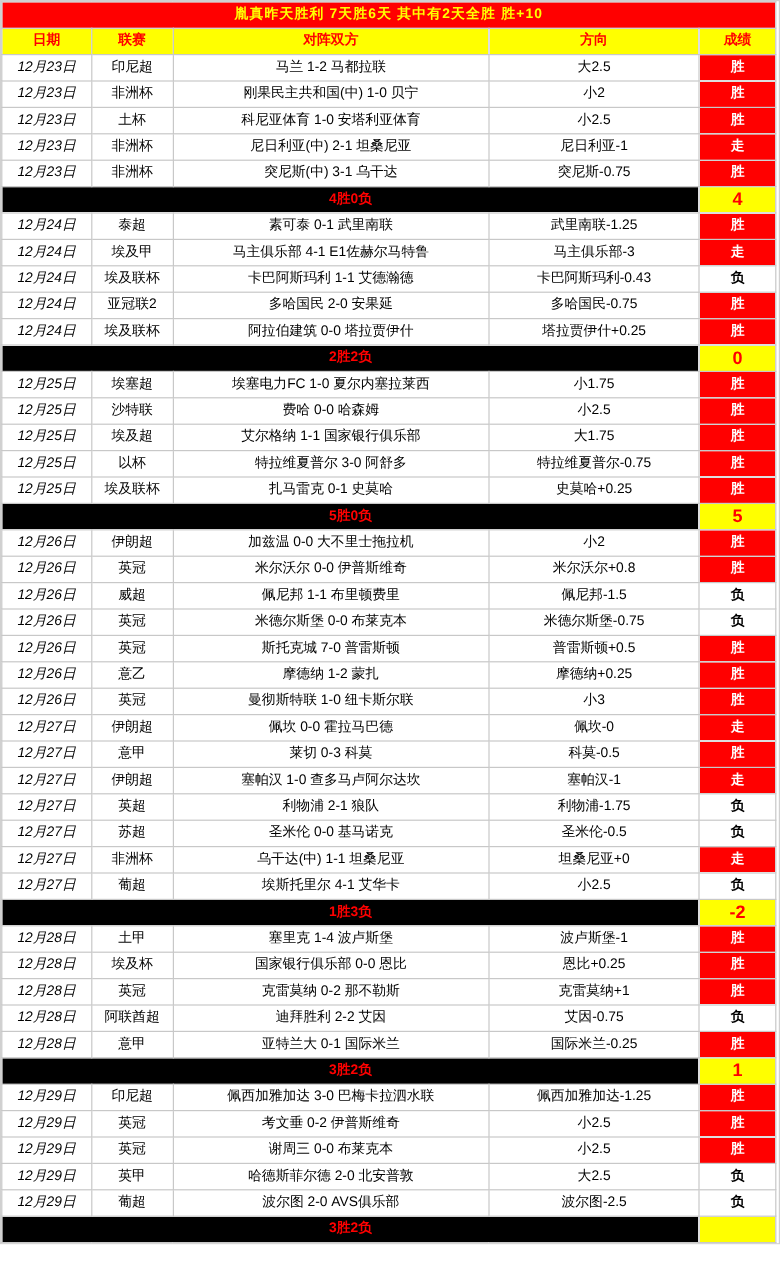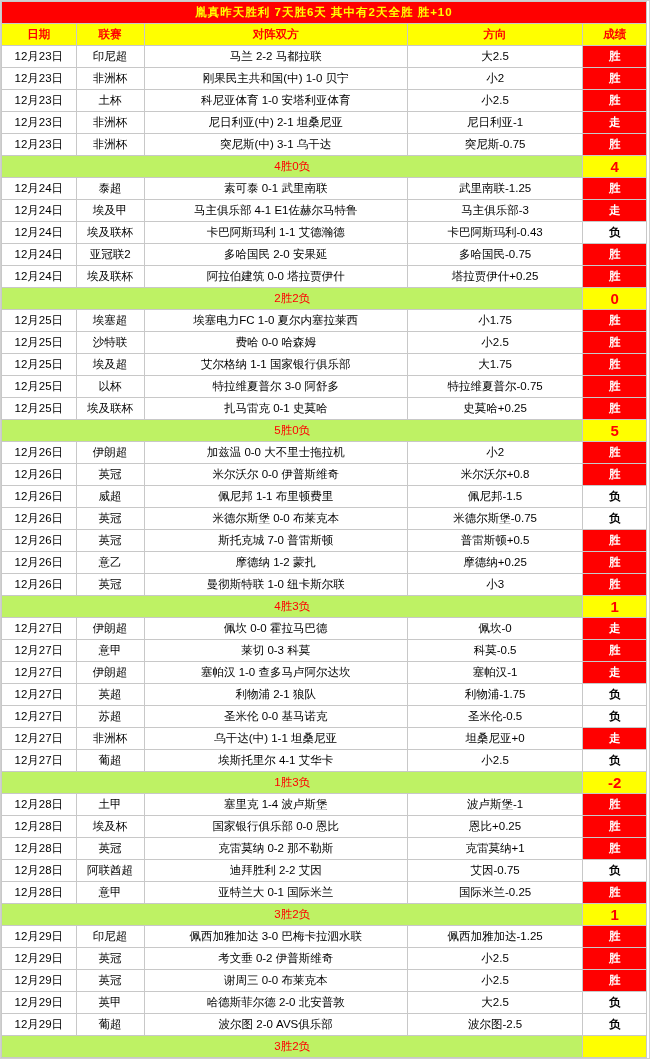--- a/index.html
+++ b/index.html
@@ -49,35 +49,35 @@
     font-size: 15px;
     height: 24px;
   }
   
   col.c-date   { width: 68px; }
   col.c-league { width: 62px; }
   col.c-match  { width: 240px; }
   col.c-dir    { width: 160px; }
   col.c-res    { width: 58px; }
 
-  td.date   { font-size: 11.5px; }
+  td.date   { font-size: 11.5px; font-style: italic; }
   td.league { font-size: 11.5px; }
   td.match  { font-size: 11.5px; }
   td.dir    { font-size: 11.5px; }
   td.res    { font-size: 11.5px; font-weight: bold; }
 
   td.res.win  { background: #ff0000; color: #ffffff; }
   td.res.lose { background: #ffffff; color: #000000; }
   td.res.draw { background: #ff0000; color: #ffffff; }
 
   
   .sum-row td {
-    background: #bef264;
+    background: #000000;
     color: #ff0000;
-    font-weight: normal;
+    font-weight: bold;
     font-size: 14.5px;
     height: 26px;
   }
   .sum-row td.sum-val {
     background: #ffff00;
     color: #ff0000;
     font-weight: bold;
     font-size: 15px;
   }
 </style>
@@ -100,21 +100,21 @@
       <tr class="head-row">
         <td>日期</td>
         <td>联赛</td>
         <td>对阵双方</td>
         <td>方向</td>
         <td>成绩</td>
       </tr>
     <tr>
           <td class="date">12月23日</td>
           <td class="league">印尼超</td>
-          <td class="match">马兰  2-2  马都拉联</td>
+          <td class="match">马兰  1-2  马都拉联</td>
           <td class="dir">大2.5</td>
           <td class="res win">胜</td>
         </tr>
         <tr>
           <td class="date">12月23日</td>
           <td class="league">非洲杯</td>
           <td class="match">刚果民主共和国(中)  1-0  贝宁</td>
           <td class="dir">小2</td>
           <td class="res win">胜</td>
         </tr>
@@ -263,24 +263,20 @@
           <td class="dir">摩德纳+0.25</td>
           <td class="res win">胜</td>
         </tr>
         <tr>
           <td class="date">12月26日</td>
           <td class="league">英冠</td>
           <td class="match">曼彻斯特联  1-0  纽卡斯尔联</td>
           <td class="dir">小3</td>
           <td class="res win">胜</td>
         </tr>
-        <tr class="sum-row">
-          <td colspan="4">4胜3负</td>
-          <td class="sum-val">1</td>
-        </tr>
         <tr>
           <td class="date">12月27日</td>
           <td class="league">伊朗超</td>
           <td class="match">佩坎  0-0  霍拉马巴德</td>
           <td class="dir">佩坎-0</td>
           <td class="res draw">走</td>
         </tr>
         <tr>
           <td class="date">12月27日</td>
           <td class="league">意甲</td>

